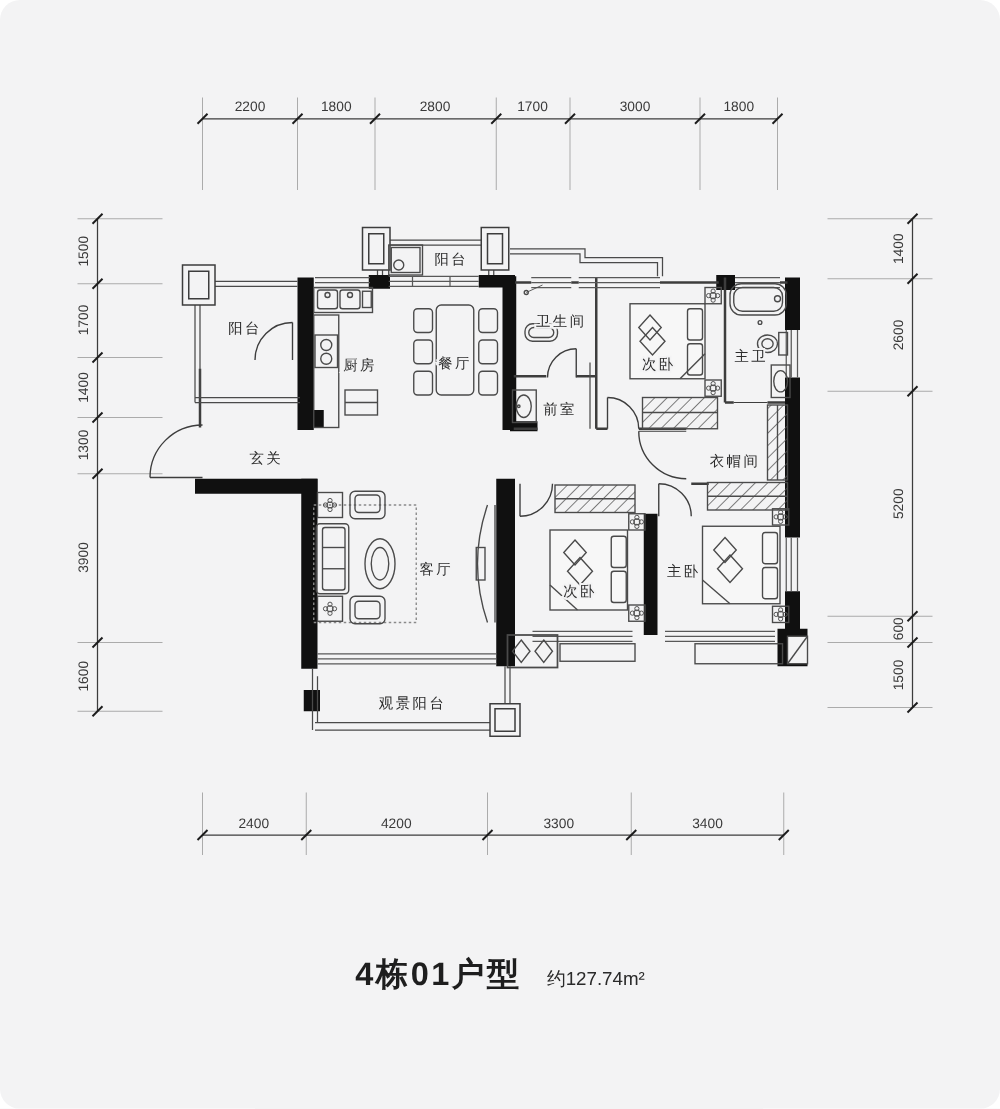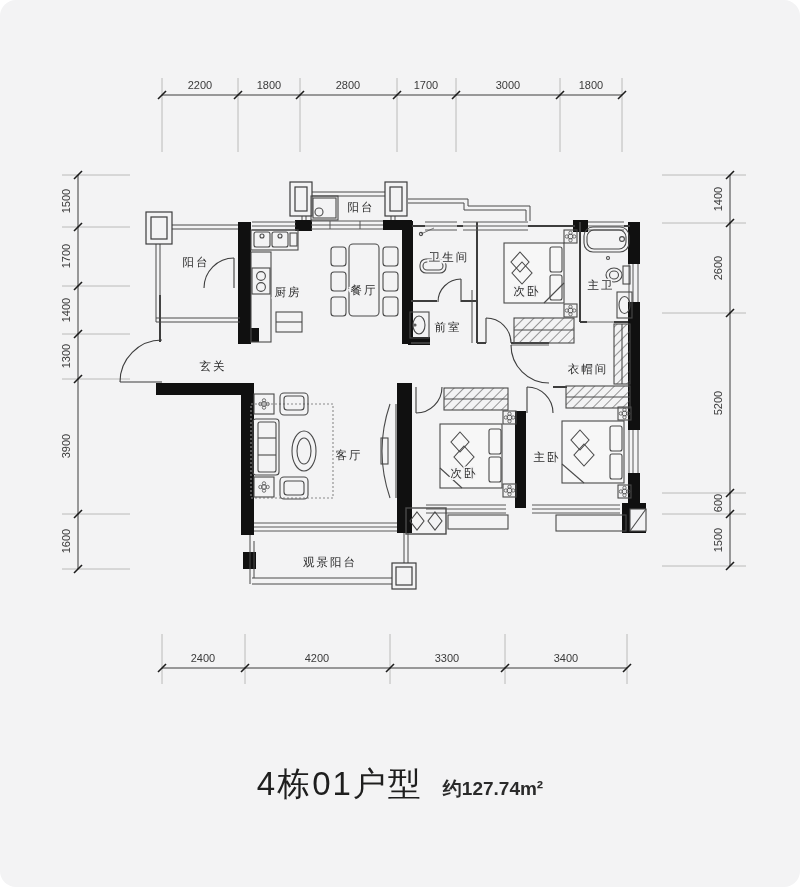--- a/index.html
+++ b/index.html
@@ -5,22 +5,22 @@
   html,body{margin:0;padding:0;}
   body{font-family:"Liberation Sans", sans-serif;}
   .page{position:relative;width:800px;height:887px;background:#f3f3f4;overflow:hidden;border-radius:16px;}
   svg{position:absolute;left:0;top:0;}
   svg text{font-family:"Liberation Sans", sans-serif;}
   .dim-label{font-size:11px;fill:#3a3a3a;}
   .room-label{font-size:11.5px;fill:#2c2c2c;letter-spacing:2px;text-anchor:middle;
               paint-order:stroke;stroke:#f3f3f4;stroke-width:3px;}
   .titleRow{position:absolute;left:0;top:762px;width:800px;display:flex;justify-content:center;
             align-items:baseline;gap:20px;}
-  .unitTitle{font-size:33px;font-weight:normal;color:#1e1e1e;letter-spacing:2px;}
-  .areaTxt{font-size:19px;font-weight:700;color:#2a2a2a;}
+  .unitTitle{font-size:26px;font-weight:bold;color:#1e1e1e;letter-spacing:2px;}
+  .areaTxt{font-size:15px;font-weight:400;color:#2a2a2a;}
   .noteRow{position:absolute;left:0;top:836px;width:800px;text-align:center;
            font-size:14px;font-weight:600;color:#333;letter-spacing:0.5px;}
 </style>
 </head>
 <body>
 
 <div class="page">
 <svg width="800" height="887" viewBox="0 0 800 887">
   <defs>
     <pattern id="hatch" width="7" height="7" patternUnits="userSpaceOnUse" patternTransform="rotate(45)">

